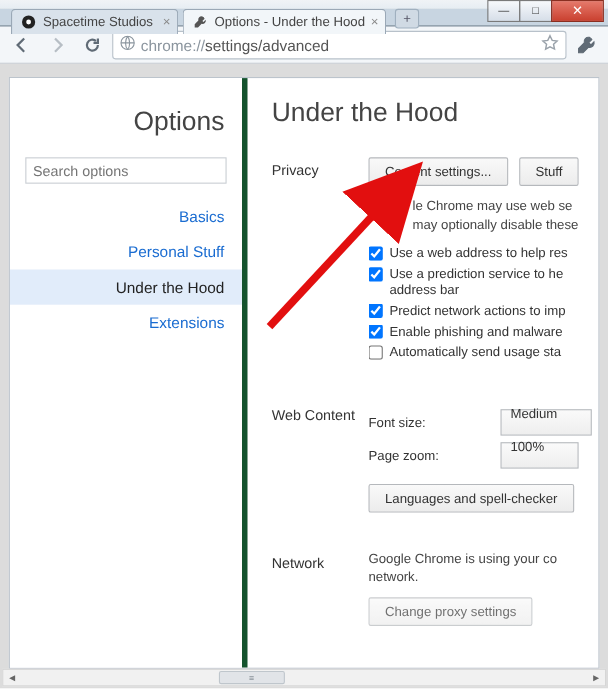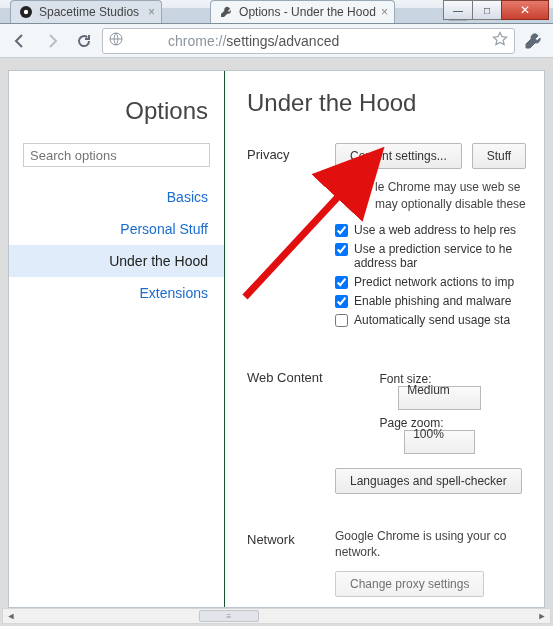--- a/index.html
+++ b/index.html
@@ -6,59 +6,59 @@
   html, body { width: 553px; height: 626px; font-family: "Segoe UI", Arial, sans-serif; font-size: 13px; background: #fff; overflow: hidden; }
   .outer { width: 553px; height: 626px; position: relative; background: #dcdcdc; }
 
   
   .titlebar { height: 8px; background: linear-gradient(#f0f3f6,#e6edf3); position: relative; }
   .winbtns { position: absolute; top: 0; right: 4px; display: flex; height: 20px; z-index: 50; }
   .winbtn { width: 30px; height: 20px; border: 1px solid #7a7a7a; background: linear-gradient(#f7f9fc,#d6dee8); display: flex; align-items: center; justify-content: center; font-size: 10px; color: #333; margin-left: -1px; }
   .winbtn.close { width: 48px; background: linear-gradient(#e67a6c,#c9402f); color: #fff; border-color: #8a2e20; font-size: 12px; }
 
   
-  .tabstrip { height: 16px; background: #c8d5e1; display: flex; align-items: flex-end; padding-left: 10px; position: relative; border-bottom: 1px solid #7f8f9c; gap: 44px; }
+  .tabstrip { height: 16px; background: #c8d5e1; display: flex; align-items: flex-start; padding-left: 10px; position: relative; border-bottom: 1px solid #7f8f9c; }
   .tab { height: 23px; padding: 0 22px 0 8px; background: #d9e2eb; border: 1px solid #9aa8b6; border-bottom: none; border-top-left-radius: 4px; border-top-right-radius: 4px; display: flex; align-items: center; font-size: 12px; color: #444; margin-right: 4px; position: relative; max-width: 185px; overflow: hidden; white-space: nowrap; }
   .tab.active { background: #f2f6f9; z-index: 2; }
   .tab .favicon { width: 14px; height: 14px; margin-right: 6px; display: inline-flex; }
   .tab .x { position: absolute; right: 6px; top: 4px; color: #888; font-size: 12px; }
   .newtab { width: 22px; height: 18px; background: #d0dae4; border: 1px solid #a0b0bf; border-radius: 3px; display: flex; align-items: center; justify-content: center; color: #556; font-size: 12px; margin-left: 4px; margin-bottom: 2px; }
 
   
   .toolbar { height: 34px; background: #f3f6f9; border-bottom: 1px solid #c9ced3; display: flex; align-items: center; padding: 0 6px; gap: 4px; }
   .tbtn { width: 28px; height: 26px; display: flex; align-items: center; justify-content: center; color: #606b76; border-radius: 3px; }
   .tbtn svg { stroke: #606b76; }
   .tbtn.disabled svg { stroke: #b7bec5; }
   .omnibox { flex: 1; height: 26px; border: 1px solid #b8c1ca; border-radius: 3px; background: #fff; display: flex; align-items: center; padding: 0 6px; font-size: 14px; color: #333; }
   .omnibox .globe { margin-right: 5px; color: #8b959e; }
-  .omnibox .secure { color: #8b959e; margin-left: 40px; }
+  .omnibox .secure { color: #8b959e; }
   .omnibox .path { color: #555; }
   .star { margin-left: 6px; color: #9aa2aa; }
 
   
   .content { position: absolute; top: 70px; left: 8px; right: 8px; bottom: 18px; background: #fff; border: 1px solid #bcc4cc; overflow: hidden; display: flex; }
-  .sidebar { width: 216px; border-right: 1px solid #14532d; background: #fff; padding-top: 18px; }
+  .sidebar { width: 216px; border-right: 5px solid #14532d; background: #fff; padding-top: 18px; }
   .sidebar h1 { font-size: 24px; font-weight: 400; color: #444; padding: 8px 0 18px; margin-right: 16px; text-align: right; }
   .searchbox { margin: 0 14px 14px; }
   .searchbox input { width: 100%; height: 24px; border: 1px solid #c9ced3; padding: 11px 6px; font-size: 13px; color: #666; }
   .navlist { }
   .navitem { height: 32px; display: flex; align-items: center; justify-content: flex-end; padding-right: 16px; color: #1a6cd1; font-size: 14px; cursor: pointer; }
   .navitem.active { background: #e1ecfa; color: #222; }
 
   .main { flex: 1; padding: 18px 0 0 22px; overflow: hidden; position: relative; }
   .main h1 { font-size: 24px; font-weight: 400; color: #444; margin-bottom: 26px; }
   .section { display: flex; margin-bottom: 34px; }
   .section .label { width: 88px; font-weight: normal; color: #333; font-size: 13px; padding-top: 4px; }
   .section .body { flex: 1; }
   .btnrow { display: flex; gap: 10px; margin-bottom: 10px; }
   .btn { height: 26px; padding: 0 14px; background: linear-gradient(#f9f9f9,#ececec); border: 1px solid #b5b8bc; border-radius: 2px; font-size: 12px; color: #333; display: inline-flex; align-items: center; white-space: nowrap; }
   .desc { font-size: 12px; color: #444; line-height: 1.4; margin-bottom: 10px; }
   .chk { display: flex; align-items: flex-start; gap: 6px; font-size: 12px; color: #333; margin: 5px 0; white-space: nowrap; overflow: hidden; }
   .chk input { width: 13px; height: 13px; margin-top: 1px; }
-  .row { display: flex; align-items: center; margin: 6px 0; font-size: 12px; color: #333; flex-direction: column; }
+  .row { display: flex; align-items: center; margin: 6px 0; font-size: 12px; color: #333; }
   .row .rlabel { width: 120px; }
   .select { height: 24px; padding: 0 30px 16px 8px; border: 1px solid #b5b8bc; background: linear-gradient(#fafafa,#eee); font-size: 12px; display: inline-flex; align-items: center; }
 
   
   .arrow { position: absolute; pointer-events: none; z-index: 100; }
 
   
   .hscroll { position: absolute; left: 2px; right: 2px; bottom: 2px; height: 16px; background: #f1f1f1; border: 1px solid #d6d6d6; display: flex; align-items: center; }
   .hscroll .arrowbtn { width: 16px; height: 14px; display: flex; align-items: center; justify-content: center; color: #666; font-size: 9px; }
   .hscroll .track { flex: 1; position: relative; height: 14px; }

